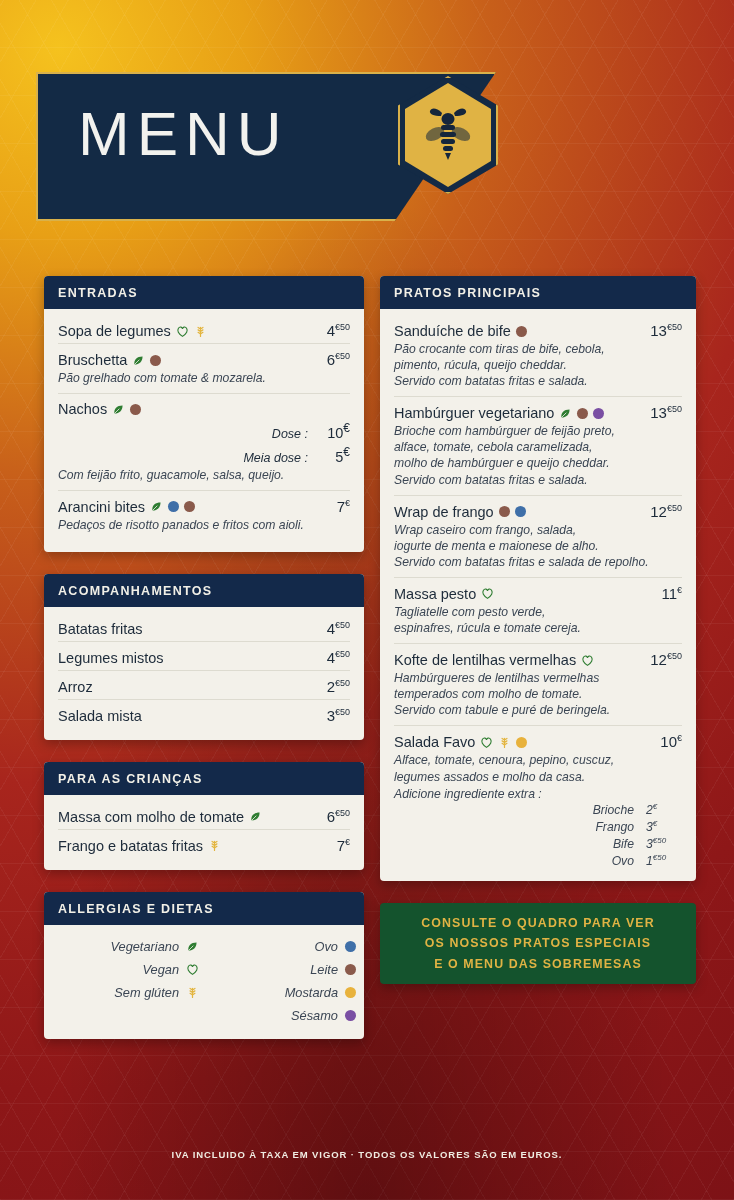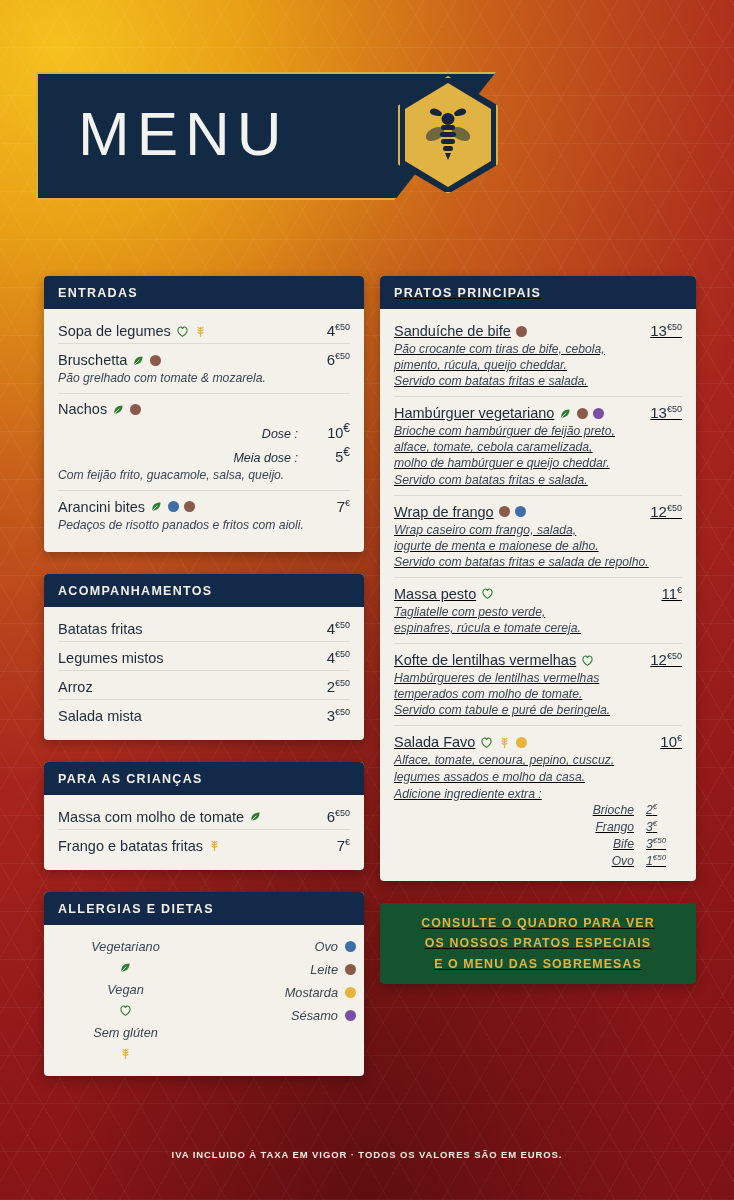--- a/index.html
+++ b/index.html
@@ -24,21 +24,21 @@
     pointer-events: none;
   }
   .sheen {
     position:absolute; inset:0;
     background: radial-gradient(ellipse at 50% 105%, rgba(0,0,0,.30), rgba(0,0,0,0) 60%);
     pointer-events:none;
   }
 
   
   .header {
-    position: absolute; left: 36px; top: 72px; width: 460px; height: 128px;
+    position: absolute; left: 36px; top: 72px; width: 460px; height: 149px;
   }
   .header-plate {
     position: absolute; inset: 0;
     background: #132a45;
     border: 2px solid #d9b14a;
     clip-path: polygon(0 0, 100% 0, 78% 100%, 0 100%);
     box-shadow: 0 8px 18px rgba(0,0,0,.35);
   }
   .header-title {
     position: absolute; left: 42px; top: 26px;
@@ -57,21 +57,21 @@
   .hexa-in {
     position:absolute; left:7px; top:7px; right:7px; bottom:7px;
     background:#e0b344;
     clip-path: polygon(50% 0%, 100% 25%, 100% 75%, 50% 100%, 0% 75%, 0% 25%);
     display:flex; align-items:center; justify-content:center;
   }
 
   
   .cols { position:absolute; left:36px; top:276px; width:662px; }
   .col-left { position:absolute; left:8px; top:0; width:320px; }
-  .col-right { position:absolute; left:344px; top:0; width:316px;text-decoration:underline; }
+  .col-right { position:absolute; left:344px; top:0; width:316px; }
 
   .card {
     background: #f3f1ea;
     border-radius: 4px;
     box-shadow: 0 4px 12px rgba(0,0,0,.28);
     overflow: hidden;
     margin-bottom: 22px;
   }
   .card-head {
     background: #13294a;
@@ -97,39 +97,39 @@
   }
   .price { font-size: 15px; color: #1d2b3a; white-space: nowrap; }
   .price sup { font-size: 9px; }
   .desc {
     font-size: 12.2px; font-style: italic; color: #3b4654;
     line-height: 1.32; padding: 0 0 7px 0;
     border-bottom: 1px solid #dddbd0;
   }
   .desc.last { border-bottom: none; }
   .sub-row {
-    display:flex; justify-content:flex-end; gap: 12px; align-items:baseline;
+    display:flex; justify-content:flex-end; gap: 2px; align-items:baseline;
     font-size: 13px; color:#1d2b3a; padding: 2px 0;
   }
   .sub-label { font-style: italic; font-size: 12.5px; }
   .sub-price { width: 40px; text-align: right; font-size: 14.5px; }
 
   
   .ic { display:inline-block; width: 13px; height: 13px; vertical-align: middle; }
   .dot { display:inline-block; width:11px; height:11px; border-radius:50%; vertical-align:middle; }
 
   
   .allerg { display:flex; gap: 10px; padding: 10px 8px 12px; }
   .allerg-col { flex:1; }
   .allerg-row {
     display:flex; align-items:center; gap:7px;
     font-size: 12.8px; font-style: italic; color:#3b4654;
     padding: 4px 0;
   }
-  .allerg-col.left .allerg-row { justify-content:flex-end;flex-direction:column; }
+  .allerg-col.left .allerg-row { justify-content:flex-end; }
   .allerg-col.right .allerg-row { justify-content:flex-end; }
 
   
   .extras-line { font-size:12.2px; font-style:italic; color:#3b4654; padding-top:2px; }
   .extra-row {
     display:flex; justify-content:flex-end; align-items:baseline; gap:12px;
     font-size:12.2px; font-style:italic; color:#3b4654; padding:1px 0;
   }
   .extra-name { min-width:90px; text-align:right; }
   .extra-price { width:36px; text-align:left; }

